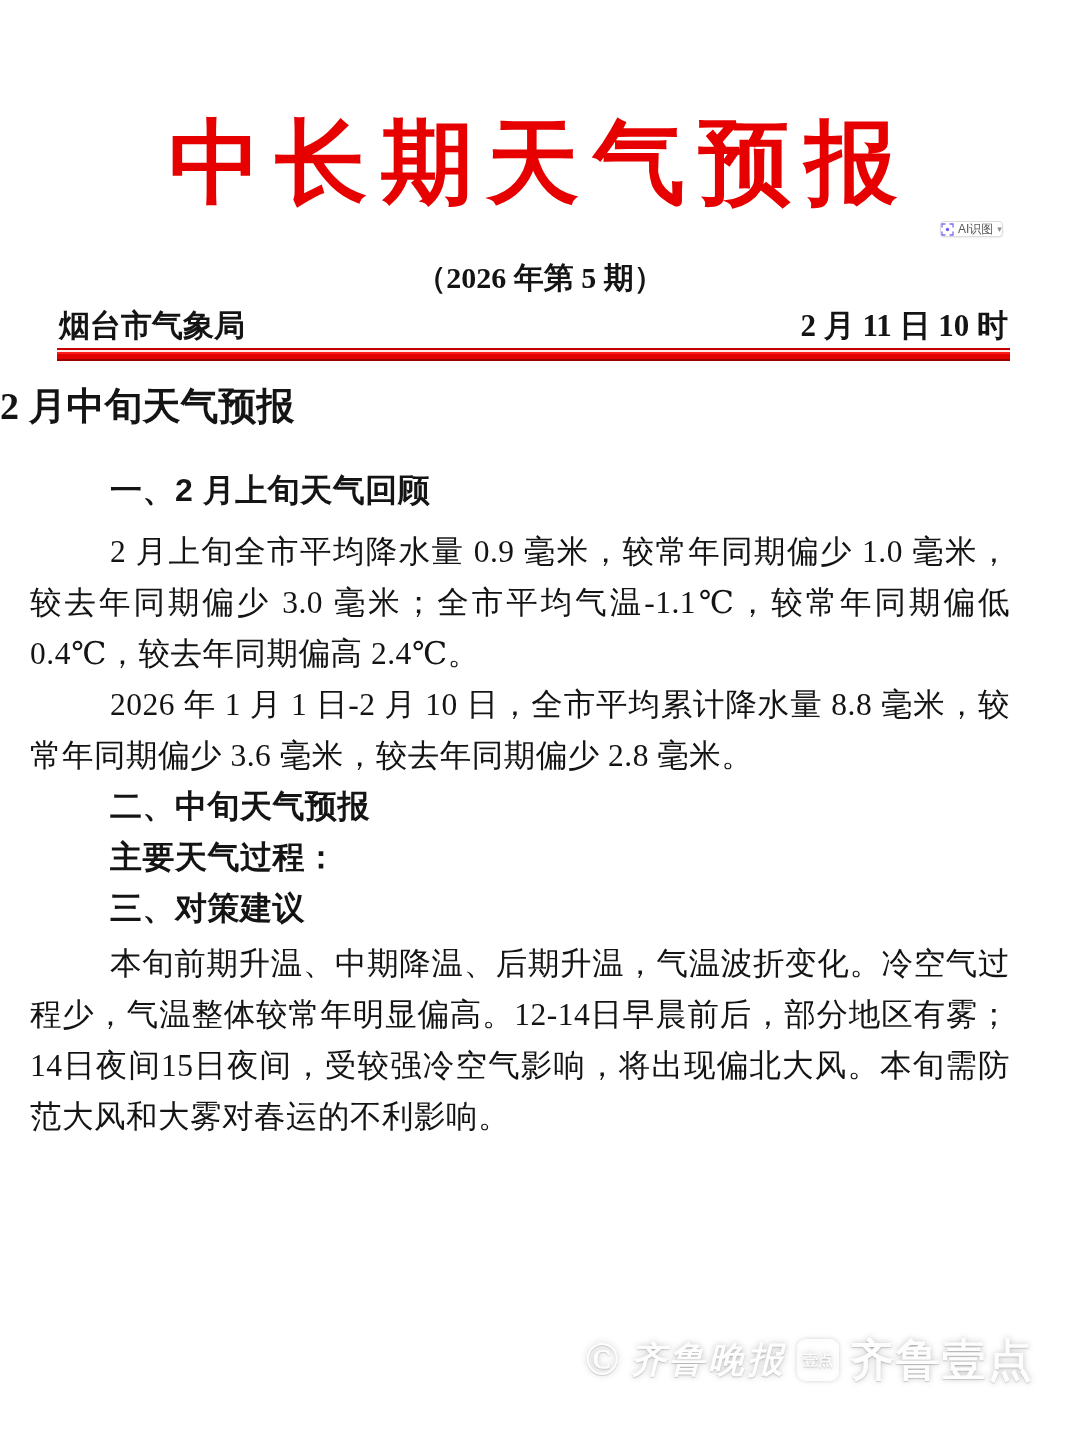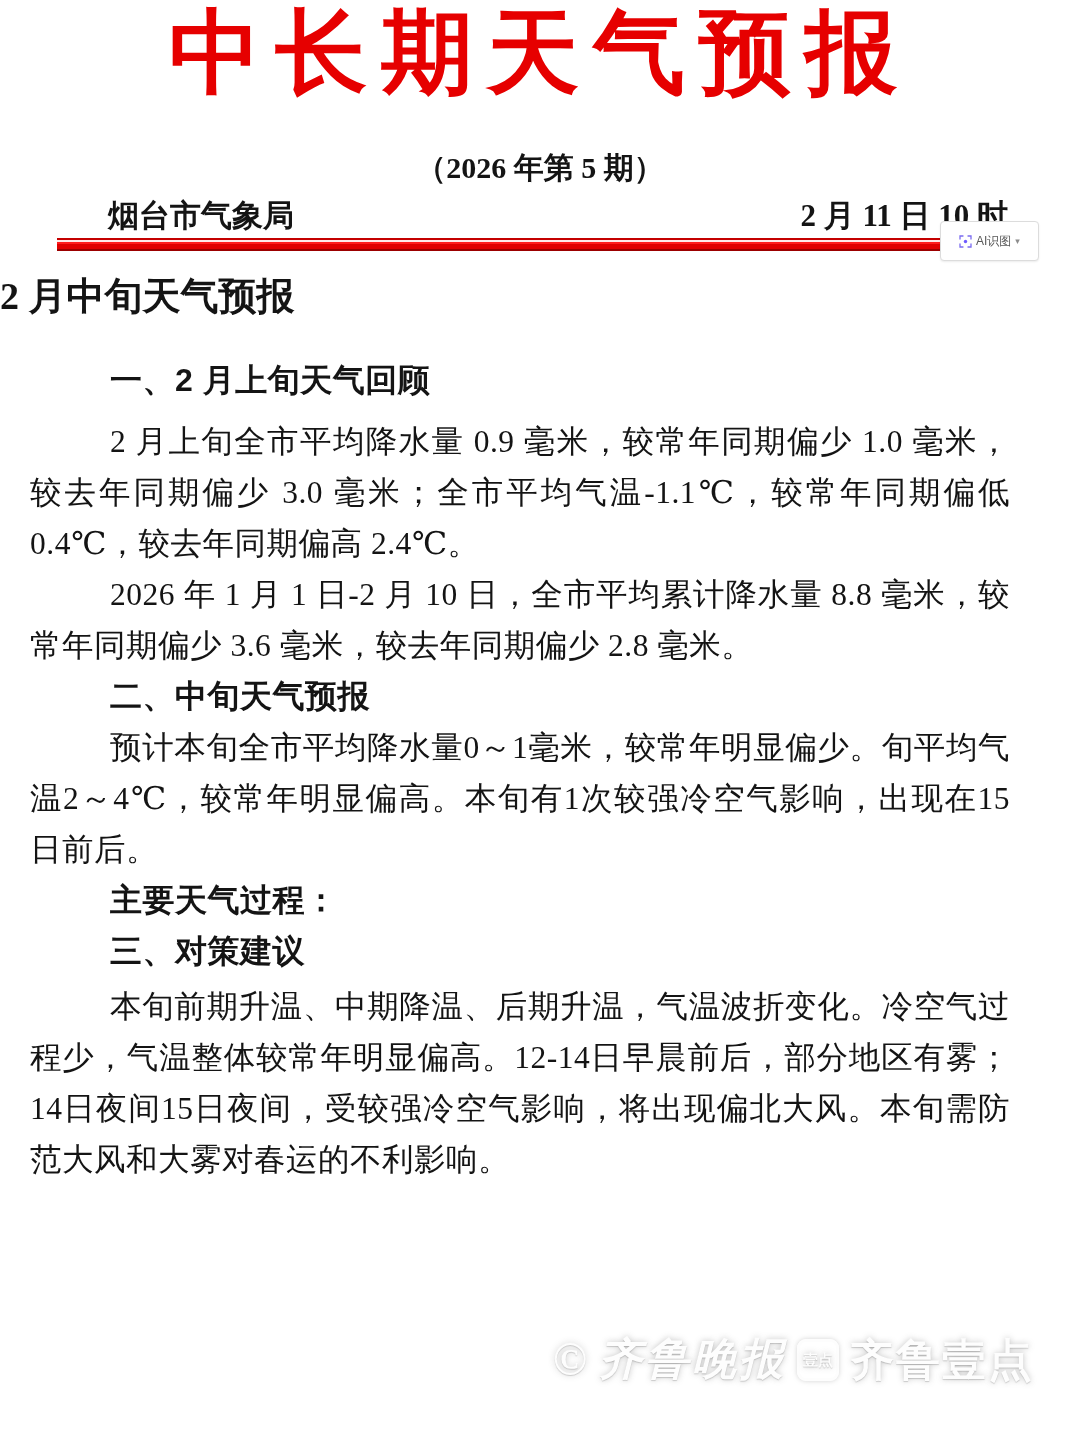--- a/index.html
+++ b/index.html
@@ -16,40 +16,41 @@
     margin: 0 auto;
     background: #ffffff;
     overflow: hidden;
     color: var(--text-black);
     font-family: "Liberation Serif", "DejaVu Serif", serif;
   }
 
   
   .main-title {
     margin: 0;
+    padding-top: 110px;
     text-align: center;
     font-size: 92px;
     line-height: 106px;
     letter-spacing: 14px;
     font-weight: bold;
     color: var(--title-red);
     font-family: "Liberation Serif", "DejaVu Serif", serif;
   }
   .issue-line {
     margin-top: 45px;
     text-align: center;
     font-size: 30px;
     line-height: 34px;
     font-weight: bold;
   }
   .header-row {
     display: flex;
     justify-content: space-between;
     align-items: baseline;
-    margin: 14px 72px 0 108px;
+    margin: 14px 72px 0 59px;
     font-size: 31px;
     line-height: 34px;
     font-weight: bold;
   }
   .red-rule {
     margin: 5px 70px 0 57px;
     height: 13px;
     background: linear-gradient(180deg,
       #c40000 0px,  #c40000 2px,
       #ffe9e9 2px,  #ffe9e9 4px,
@@ -62,25 +63,25 @@
     font-size: 38px;
     line-height: 46px;
     font-weight: bold;
   }
 
   
   .ai-badge {
     position: absolute;
     top: 221px;
     left: 940px;
-    height: 40px;
+    height: 16px;
     display: flex;
     align-items: center;
     gap: 4px;
-    padding: 0 18px;
+    padding: 0 0;
     background: #ffffff;
     border: 1px solid #dcdcdc;
     border-radius: 4px;
     box-shadow: 0 1px 2px rgba(0,0,0,0.08);
     font-family: "Liberation Sans", "DejaVu Sans", sans-serif;
     font-size: 12px;
     color: #595959;
     cursor: pointer;
     white-space: nowrap;
   }
@@ -126,21 +127,21 @@
     white-space: nowrap;
     user-select: none;
   }
   .wm-copy {
     font-size: 46px;
     line-height: 1;
     font-weight: bold;
     font-family: "Liberation Serif", "DejaVu Serif", serif;
   }
   .wm-paper {
-    font-size: 44px;
+    font-size: 36px;
     line-height: 1;
     font-weight: bold;
     font-style: italic;
     font-family: "Liberation Serif", "DejaVu Serif", serif;
     letter-spacing: 3px;
   }
   .wm-logo {
     width: 42px;
     height: 42px;
     border: 3px solid #fdfdfd;
@@ -188,21 +189,20 @@
 
   <h2 class="doc-title">2 月中旬天气预报</h2>
 
   <div class="content">
 
     <h3 class="sec-heading first">一、2 月上旬天气回顾</h3>
     <p class="after-heading">2 月上旬全市平均降水量 0.9 毫米，较常年同期偏少 1.0 毫米，较去年同期偏少 3.0 毫米；全市平均气温-1.1℃，较常年同期偏低 0.4℃，较去年同期偏高 2.4℃。</p>
     <p>2026 年 1 月 1 日-2 月 10 日，全市平均累计降水量 8.8 毫米，较常年同期偏少 3.6 毫米，较去年同期偏少 2.8 毫米。</p>
 
     <h3 class="sec-heading">二、中旬天气预报</h3>
-    <p>预计本旬全市平均降水量0～1毫米，较常年明显偏少。旬平均气温2～4℃，较常年明显偏高。本旬有1次较强冷空气影响，出现在15日前后。</p>
 
     <h3 class="sec-heading">主要天气过程：</h3>
 
     <h3 class="sec-heading">三、对策建议</h3>
     <p class="last">本旬前期升温、中期降温、后期升温，气温波折变化。冷空气过程少，气温整体较常年明显偏高。12-14日早晨前后，部分地区有雾；14日夜间15日夜间，受较强冷空气影响，将出现偏北大风。本旬需防范大风和大雾对春运的不利影响。</p>
 
   </div>
 
   <div class="watermark">
     <span class="wm-copy">©</span>

